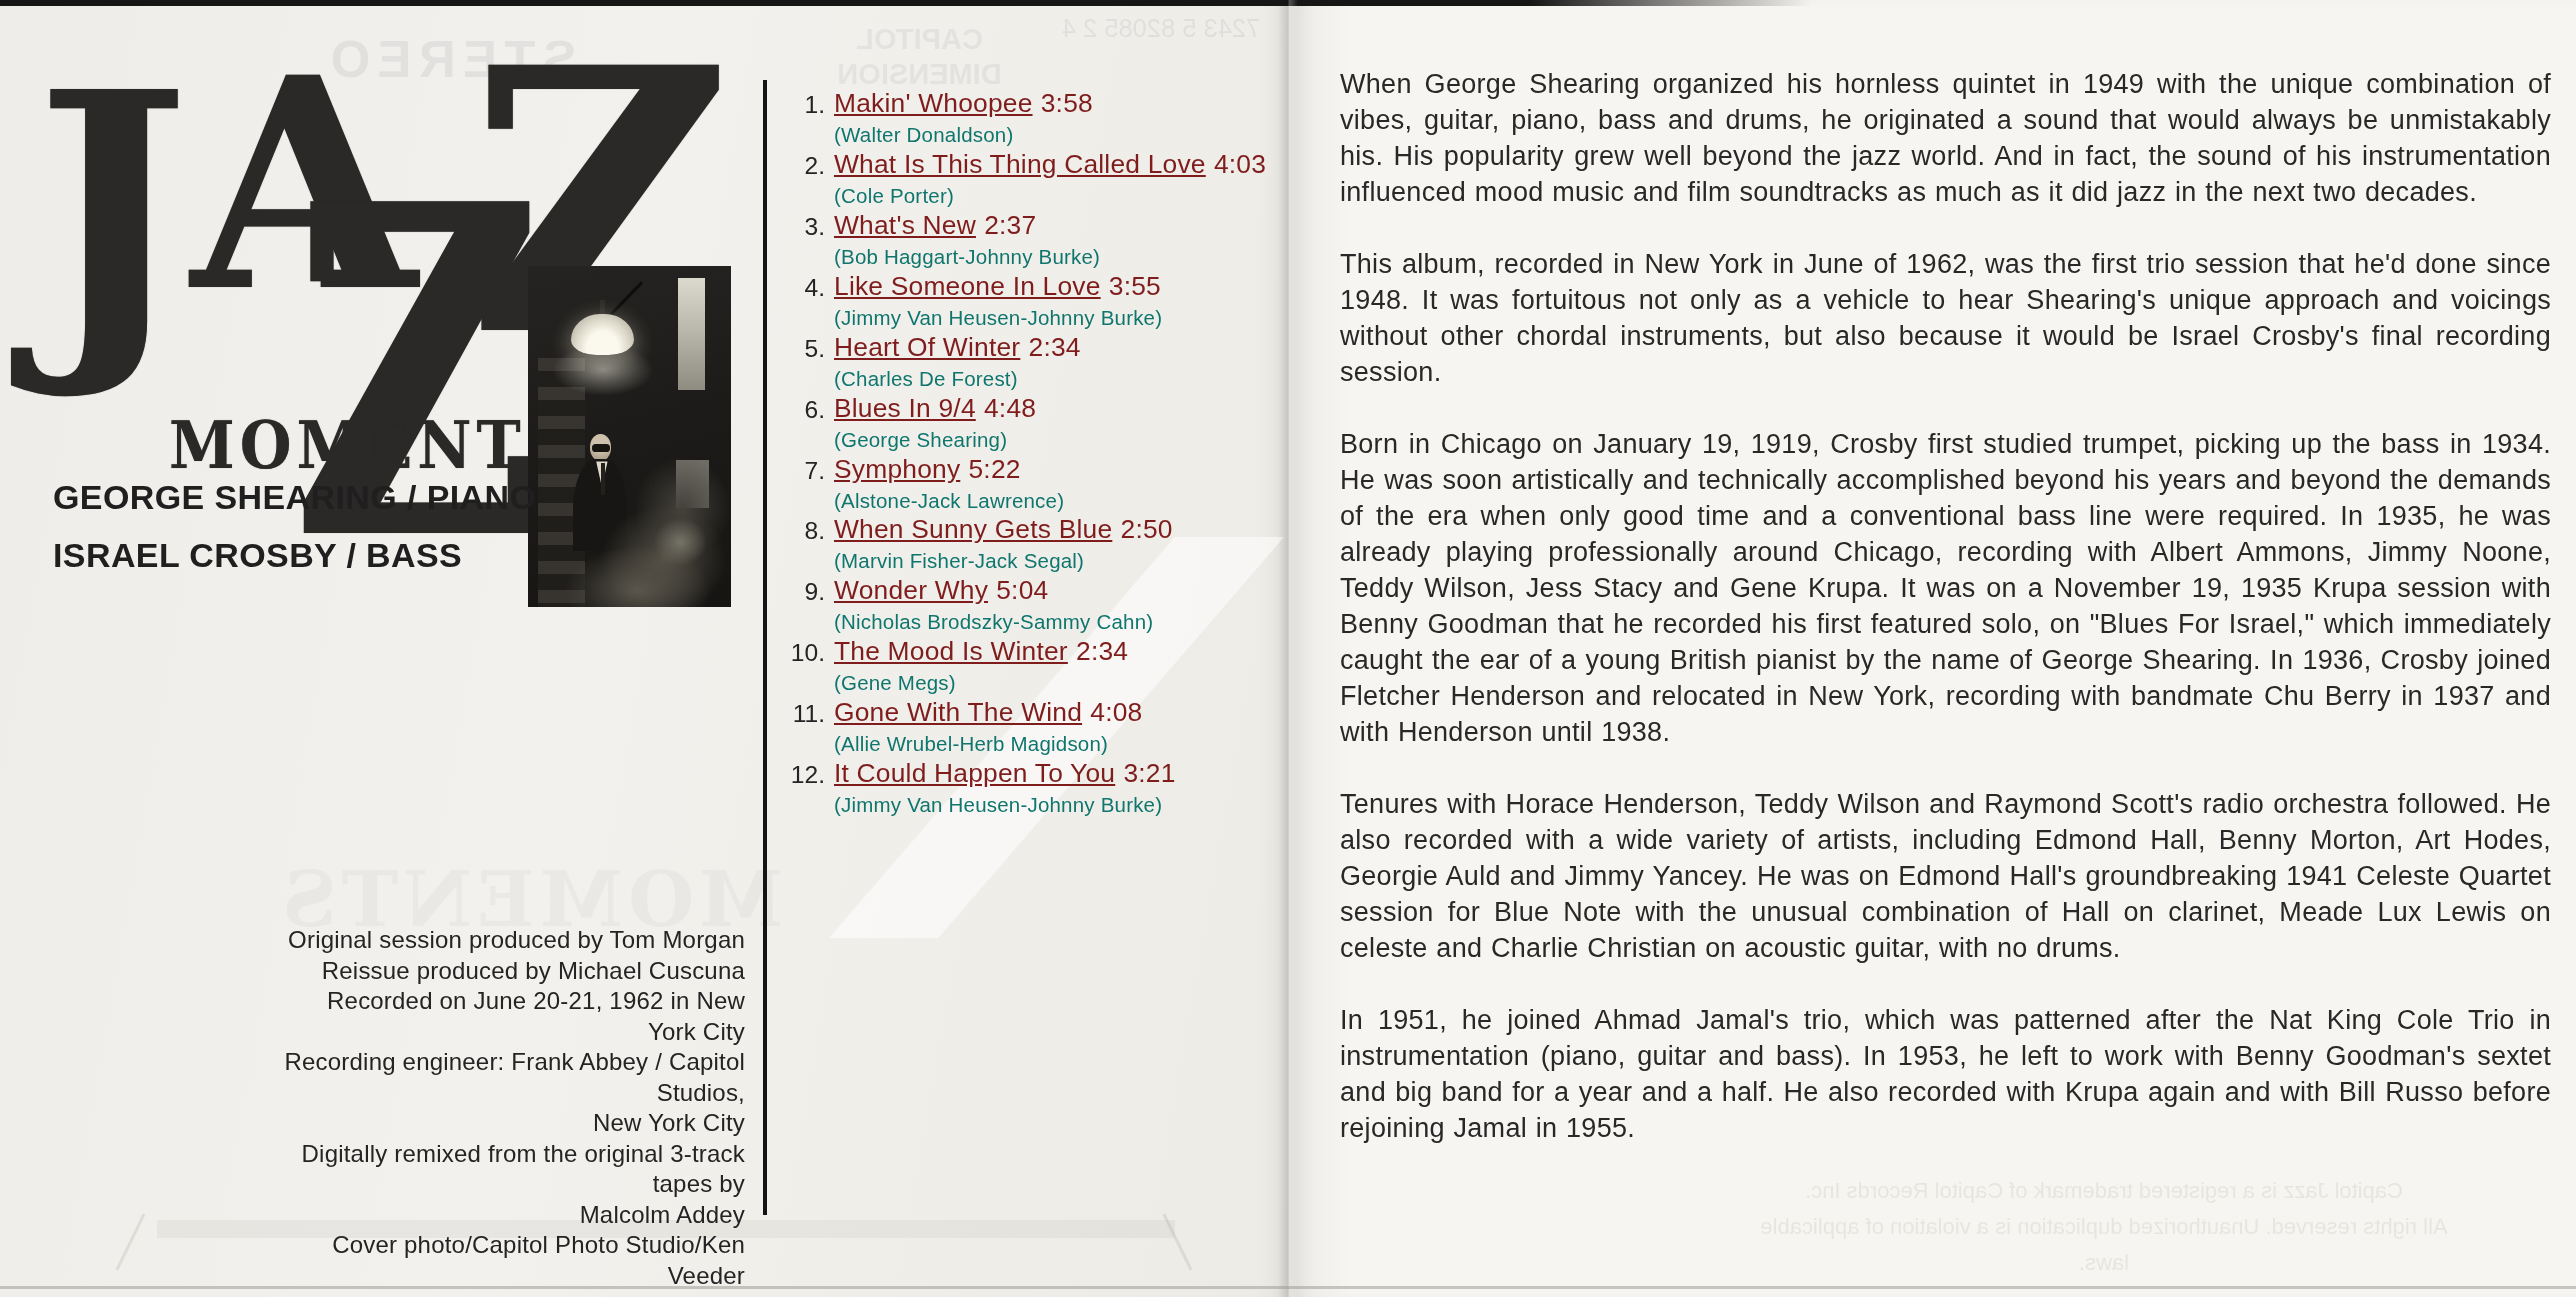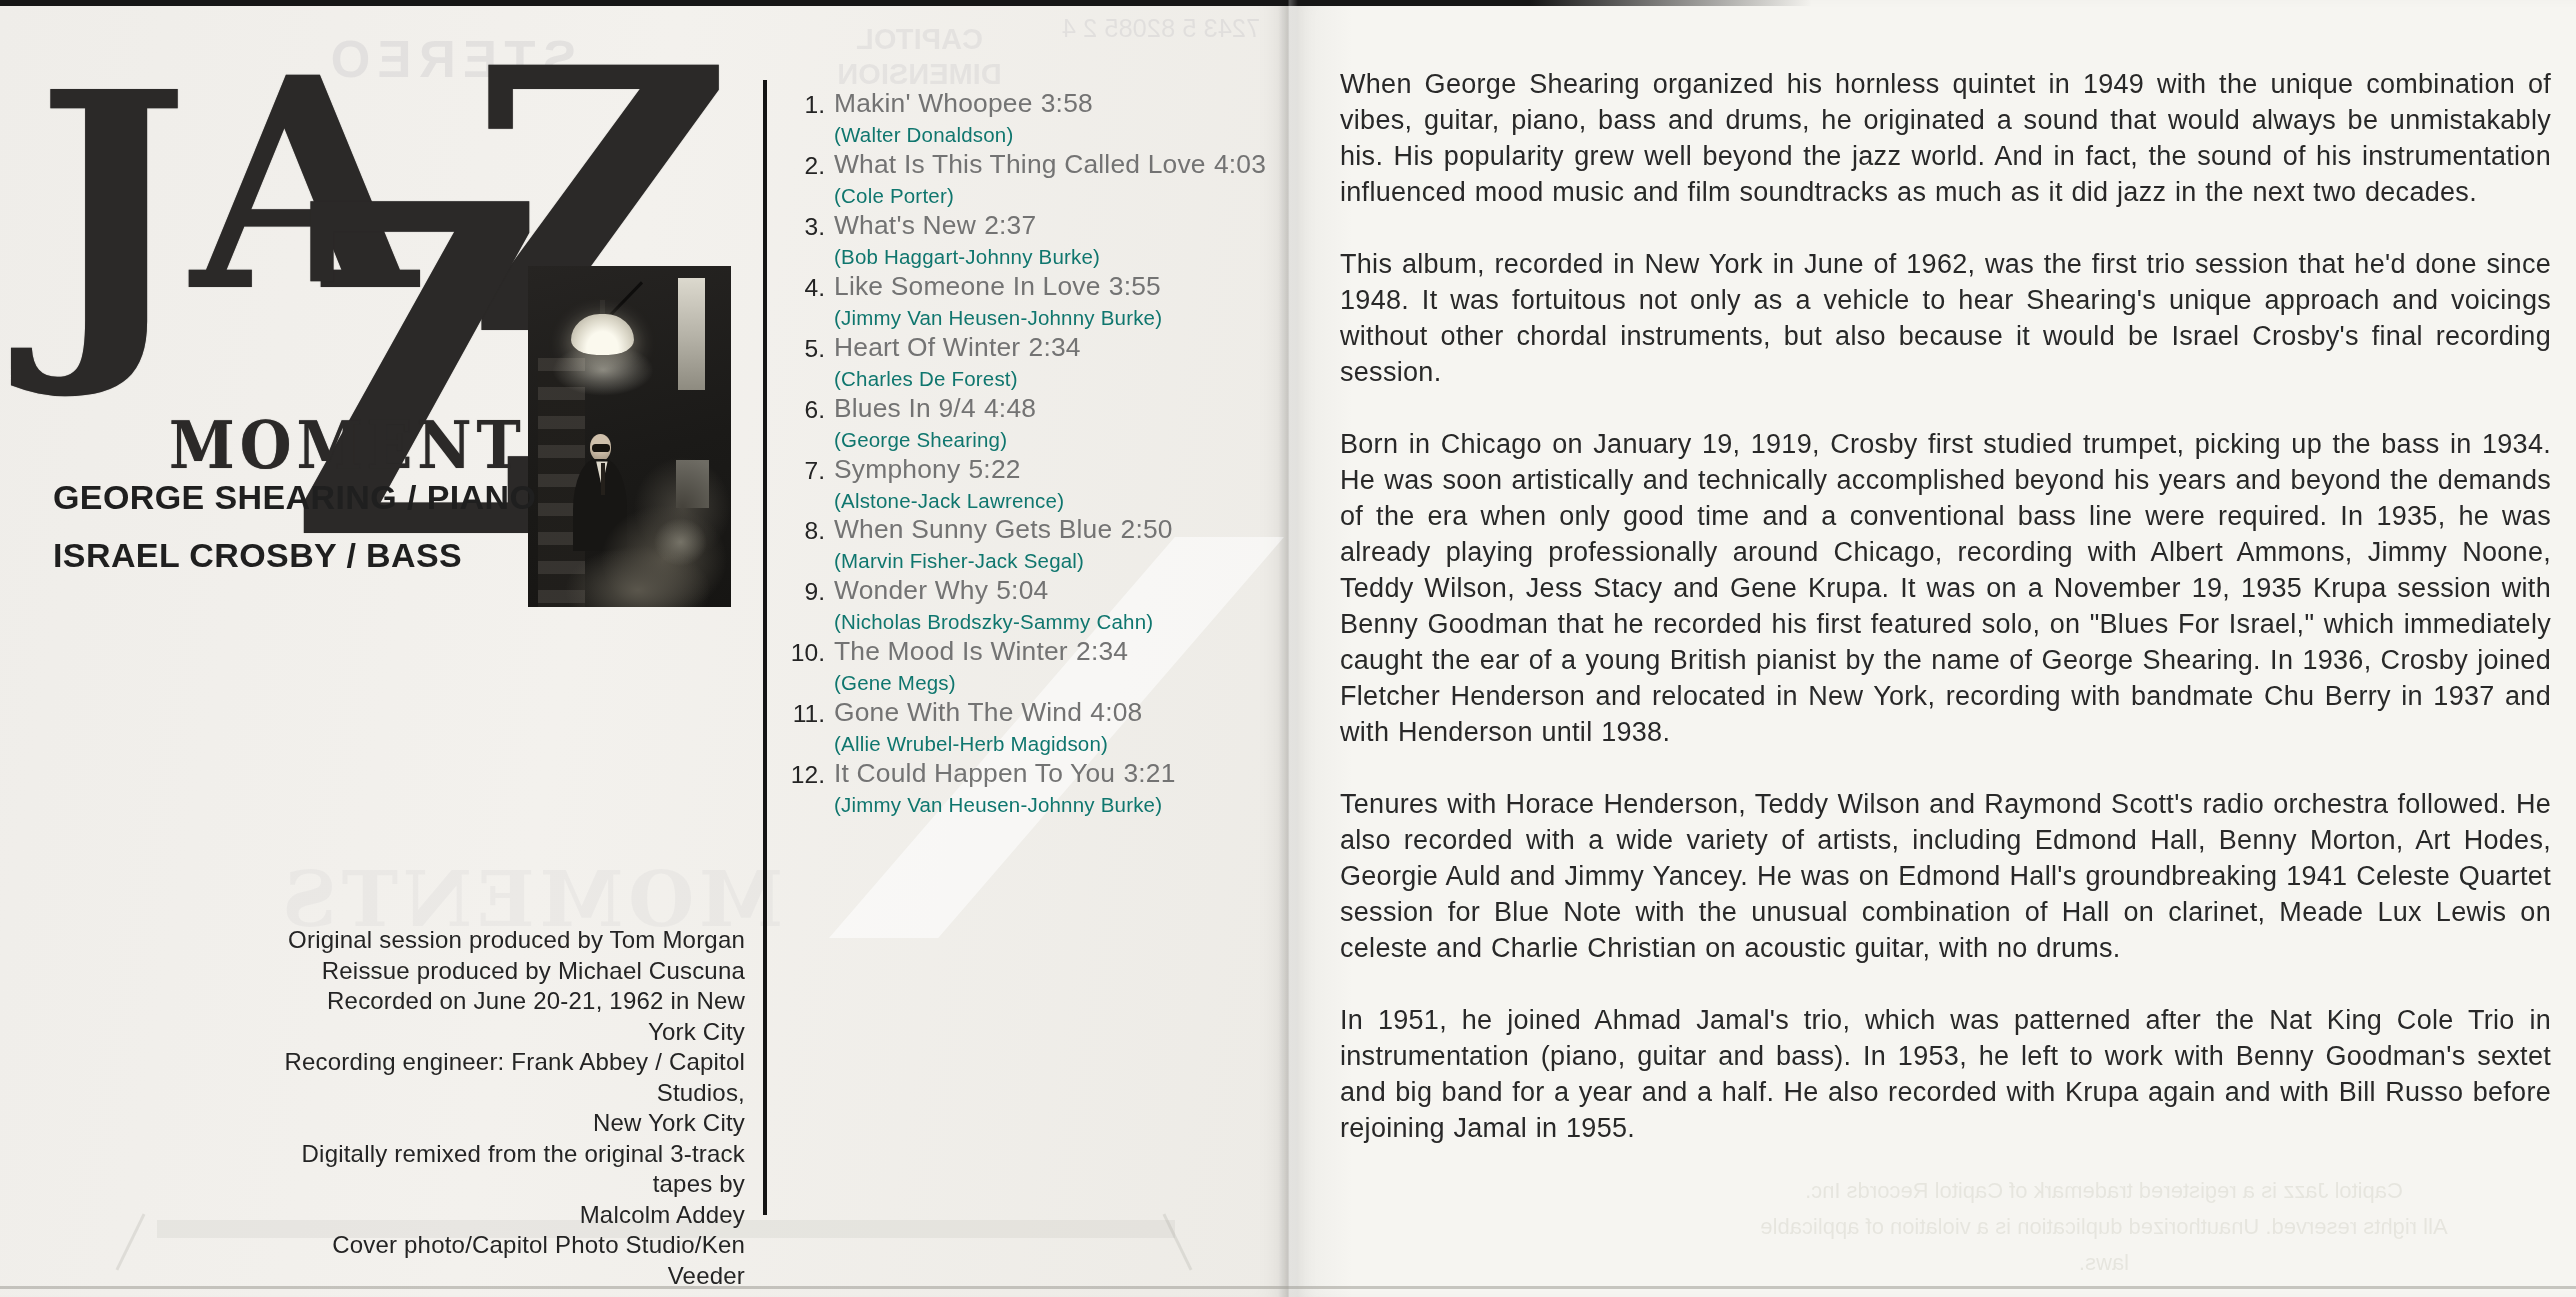--- a/index.html
+++ b/index.html
@@ -87,22 +87,22 @@
            background:radial-gradient(closest-side,#5a564c,rgba(40,38,34,0)); }
   .ph-f4 { left:62%; top:74%; width:26%; height:14%;
            background:radial-gradient(closest-side,#8c897c,rgba(60,58,52,0)); opacity:.7; }
 
   
   .rule { position:absolute; left:763px; top:80px; width:3.6px; height:1135px; background:#141414; }
 
   
   .t-num   { position:absolute; left:770px; width:55px; text-align:right;
              font-size:24.6px; color:#242424; line-height:1; }
-  .t-title { position:absolute; left:834px; font-size:26.4px; color:#737373;
-             letter-spacing:0.2px; line-height:1; white-space:nowrap; }
+  .t-title { position:absolute; left:834px; font-size:26.4px; color:#7f1d1d;
+             letter-spacing:0.2px; line-height:1; white-space:nowrap;text-decoration:underline; }
   .t-time  { display:inline-block; margin-left:8.2px; }
   .t-by    { position:absolute; left:834px; font-size:20.5px; color:#0f766e;
              letter-spacing:0.2px; line-height:1; white-space:nowrap; }
 
   
   .credits { position:absolute; left:273px; top:925px; width:472px;
              text-align:right; font-size:24px; line-height:30.5px;
              color:#242424; letter-spacing:0.2px; }
 
   

